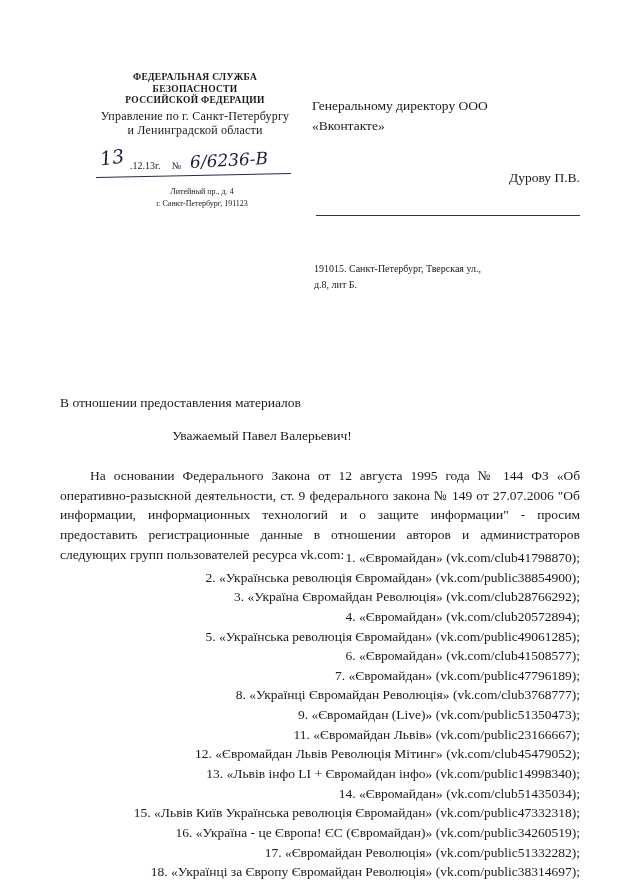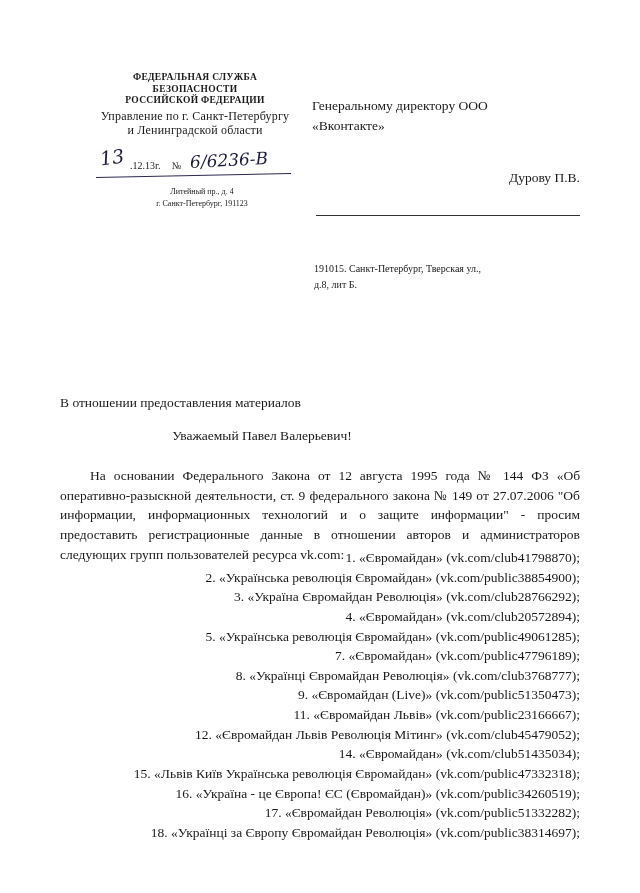--- a/index.html
+++ b/index.html
@@ -228,25 +228,27 @@
   <div class="subject">В отношении предоставления материалов</div>
   <div class="salutation">Уважаемый Павел Валерьевич!</div>
   <div class="body-text">На основании Федерального Закона от 12 августа 1995 года № 144 ФЗ «Об оперативно-разыскной деятельности, ст. 9 федерального закона № 149 от 27.07.2006 "Об информации, информационных технологий и о защите информации" - просим предоставить регистрационные данные в отношении авторов и администраторов следующих групп пользователей ресурса vk.com:</div>
 
   <ul class="list">
       <li>1. «Євромайдан» (vk.com/club41798870);</li>
       <li>2. «Українська революція Євромайдан» (vk.com/public38854900);</li>
       <li>3. «Україна Євромайдан Революція» (vk.com/club28766292);</li>
       <li>4. «Євромайдан» (vk.com/club20572894);</li>
       <li>5. «Українська революція Євромайдан» (vk.com/public49061285);</li>
+      <li>6. «Євромайдан» (vk.com/club41508577);</li>
       <li>7. «Євромайдан» (vk.com/public47796189);</li>
       <li>8. «Українці Євромайдан Революція» (vk.com/club3768777);</li>
       <li>9. «Євромайдан (Live)» (vk.com/public51350473);</li>
       <li>11. «Євромайдан Львів» (vk.com/public23166667);</li>
       <li>12. «Євромайдан Львів Революція Мітинг» (vk.com/club45479052);</li>
+      <li>13. «Львів інфо LI + Євромайдан інфо» (vk.com/public14998340);</li>
       <li>14. «Євромайдан» (vk.com/club51435034);</li>
       <li>15. «Львів Київ Українська революція Євромайдан» (vk.com/public47332318);</li>
       <li>16. «Україна - це Європа! ЄС (Євромайдан)» (vk.com/public34260519);</li>
       <li>17. «Євромайдан Революція» (vk.com/public51332282);</li>
       <li>18. «Українці за Європу Євромайдан Революція» (vk.com/public38314697);</li>
     </ul>
 
 </div>
 
 </body></html>

